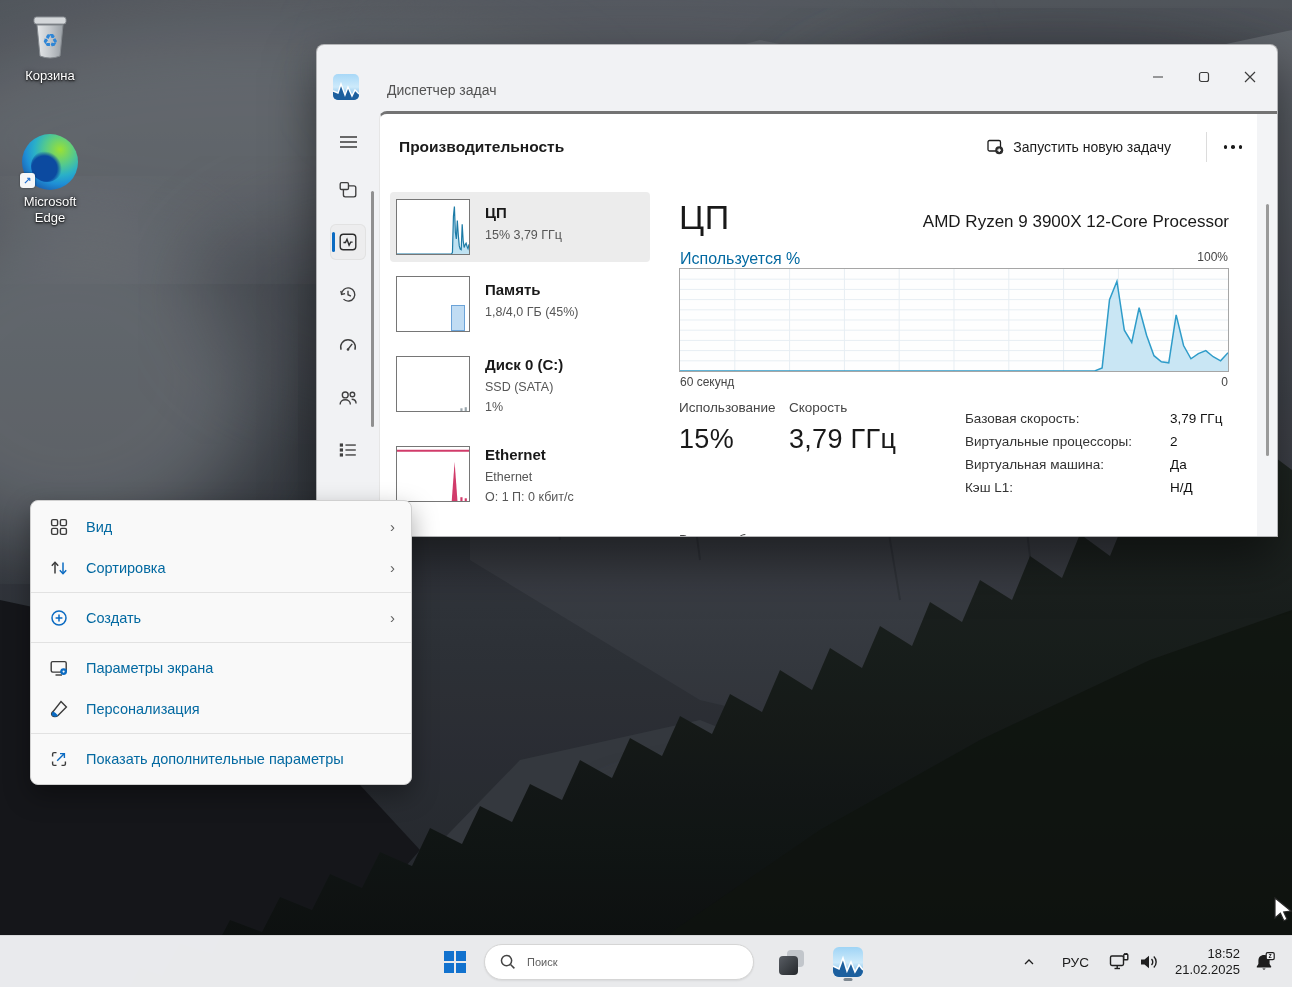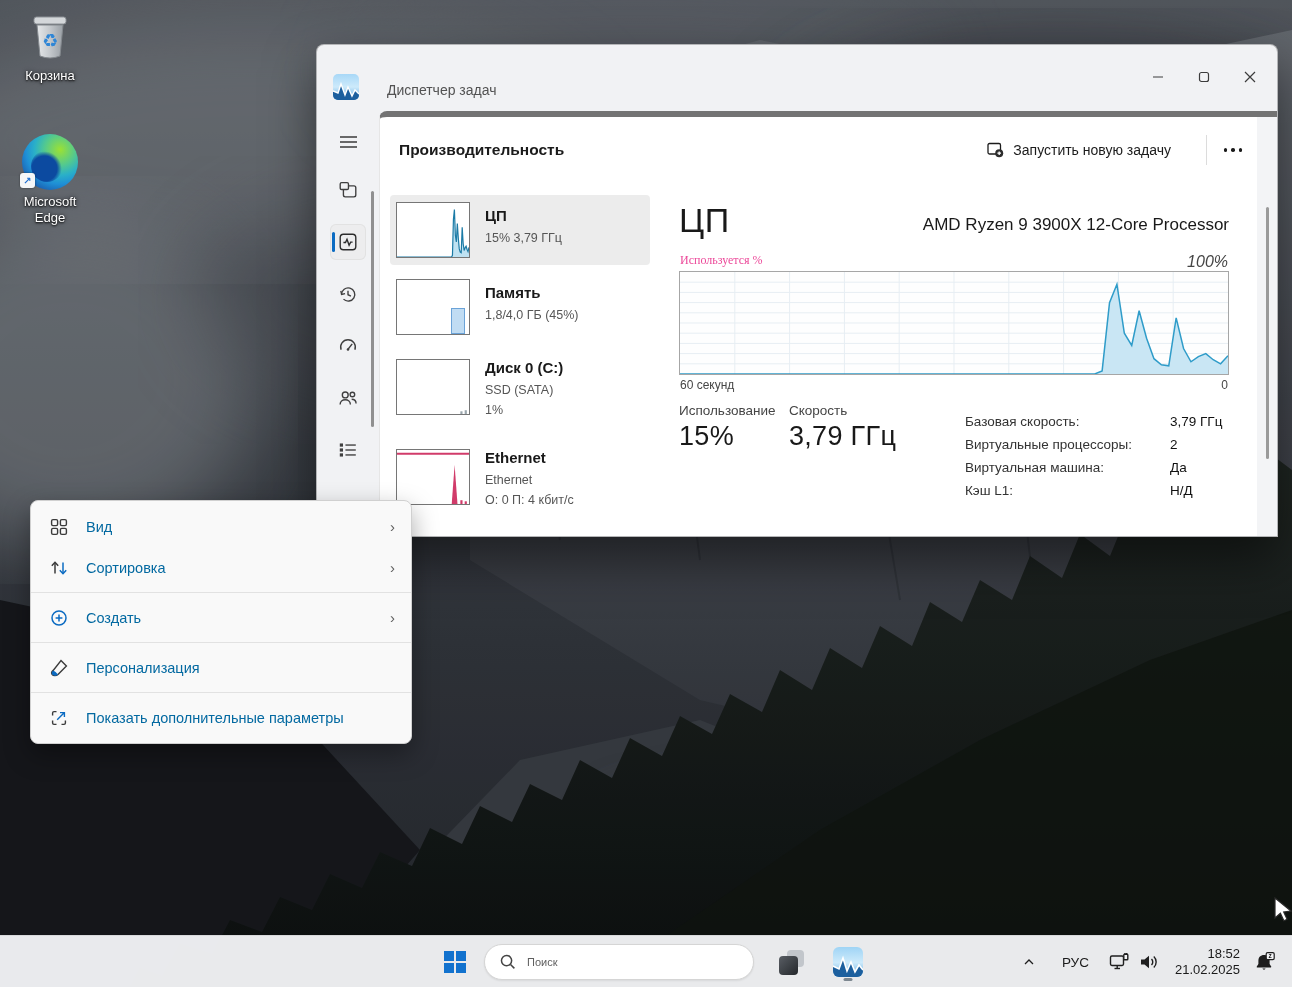--- a/index.html
+++ b/index.html
@@ -37,21 +37,21 @@
   .win-btn svg { stroke:#3c3c3c; }
 
   .nav-rail { position:absolute; left:0; top:0; bottom:0; width:62px; }
   .rail-btn { position:absolute; left:13px; width:36px; height:36px; border-radius:6px;
     display:flex; align-items:center; justify-content:center; }
   .rail-btn.sel { background:#ededee; box-shadow:0 0 0 1px #e2e2e2 inset; }
   .rail-pill { position:absolute; left:2px; width:3px; height:20px; border-radius:2px; background:#0b6bc2; }
   .rail-scroll { position:absolute; left:54px; width:3px; top:146px; height:236px; background:#909090; border-radius:2px; }
 
   .card { position:absolute; left:62px; top:66px; right:0; bottom:0; background:#ffffff;
-    border-radius:8px 0 0 0; border-top:6px solid #737373; border-left:1px solid #e6e6e6; }
+    border-radius:8px 0 0 0; border-top:3px solid #737373; border-left:1px solid #e6e6e6; }
   .card-gutter { position:absolute; right:0; top:0; bottom:0; width:20px; background:#f3f4f6; }
   .card-scroll { position:absolute; right:8px; top:90px; width:3px; height:252px; background:#9a9a9a; border-radius:2px; }
 
   .page-title { position:absolute; left:19px; top:24px; font-size:15.5px; font-weight:bold; color:#1b1b1b; }
   .run-task { position:absolute; right:96px; top:15px; height:36px; display:flex; align-items:center; gap:9px;
     padding:0 10px; border-radius:5px; color:#1b1b1b; font-size:14px; }
   .hdr-sep { position:absolute; right:70px; top:18px; width:1px; height:30px; background:#dcdcdc; }
   .more-btn { position:absolute; right:26px; top:22px; width:36px; height:22px; display:flex; gap:4px;
     align-items:center; justify-content:center; }
   .more-btn i { width:3.5px; height:3.5px; border-radius:50%; background:#1b1b1b; }
@@ -62,34 +62,34 @@
   .thumb { position:absolute; left:6px; width:74px; height:56px; background:#fff; border:1px solid #767676; }
   .thumb svg { display:block; width:100%; height:100%; }
   .res-name { position:absolute; left:95px; font-size:15px; font-weight:bold; color:#191919; }
   .res-sub { position:absolute; left:95px; font-size:12.5px; color:#565656; white-space:nowrap; }
   .mem-block { position:absolute; right:4px; bottom:0; width:14px; height:26px; background:#c0dcf3; border:1px solid #6ba3d8; }
 
   
   .main-pane { position:absolute; left:299px; top:0; width:550px; height:100%; }
   .cpu-h { position:absolute; left:0; top:84px; font-size:34px; color:#191919; letter-spacing:.5px; }
   .cpu-proc { position:absolute; right:0; top:98px; font-size:17px; color:#191919; }
-  .ax-tl { position:absolute; left:1px; top:136px; font-size:12px; color:#ec4899;font-family:Liberation Serif, serif; }
-  .ax-tr { position:absolute; right:1px; top:136px; font-size:16px; color:#454545;font-style:italic; }
+  .ax-tl { position:absolute; left:1px; top:136px; font-size:16px; color:#0369a1; }
+  .ax-tr { position:absolute; right:1px; top:136px; font-size:12px; color:#454545; }
   .ax-bl { position:absolute; left:1px; top:261px; font-size:12px; color:#454545; }
   .ax-br { position:absolute; right:1px; top:261px; font-size:12px; color:#454545; }
   .cpu-chart-box { position:absolute; left:0; top:154px; width:550px; height:104px; border:1px solid #a6a6a6; background:#fefefe; }
   .cpu-chart-box svg { display:block; width:100%; height:100%; }
   .grid line { stroke:#e7eef3; stroke-width:1; }
   .chart-line { fill:none; stroke:#2f9cc9; stroke-width:1.5; }
   .chart-area { fill:#c9e6f4; stroke:none; }
   .mini-line { fill:none; stroke:#1c7ba6; stroke-width:1.2; }
   .mini-area { fill:#bfe2f2; stroke:none; }
 
   .stat-label { font-size:13.5px; color:#454545; }
-  .stat-value { font-size:27px; color:#191919; margin-top:3px; letter-spacing:.3px; }
+  .stat-value { font-size:27px; color:#191919; margin-top:9px; letter-spacing:.3px; }
   .stats-r1 { position:absolute; left:0; top:286px; display:flex; }
   .stats-r1 .c1 { width:110px; } 
   .stats-r2 { position:absolute; left:0; top:355px; display:flex; }
   .stats-r2 .c1 { width:98px; } .stats-r2 .c2 { width:78px; }
   .side-stats { position:absolute; left:286px; top:289px; width:264px; }
   .side-row { display:flex; height:23px; align-items:flex-end; }
   .side-row .sl { width:205px; font-size:13.5px; color:#333; }
   .side-row .sv { font-size:13.5px; color:#111; }
   .clipped-row { position:absolute; left:0; top:418px; font-size:13.5px; color:#454545; }
 
@@ -365,21 +365,21 @@
         <div class="thumb" style="top:8px">
           <svg viewBox="0 0 100 100" preserveAspectRatio="none">
             <line x1="0" y1="7" x2="100" y2="7" stroke="#d13b6a" stroke-width="2" vector-effect="non-scaling-stroke"></line>
             <polygon points="76,100 80,28 84,100" fill="#d13b6a"></polygon>
             <rect x="88" y="93" width="3" height="7" fill="#d13b6a"></rect>
               <rect x="94" y="95" width="3" height="5" fill="#d13b6a"></rect>
           </svg>
         </div>
         <div class="res-name" style="top:8px">Ethernet</div>
         <div class="res-sub" style="top:32px">Ethernet</div>
-        <div class="res-sub" style="top:52px">О: 0 П: 4 кбит/с</div>
+        <div class="res-sub" style="top:52px">О: 1 П: 0 кбит/с</div>
       </div>
 
       <div class="main-pane">
         <div class="cpu-h">ЦП</div>
         <div class="cpu-proc">AMD Ryzen 9 3900X 12-Core Processor</div>
 
         <div class="ax-tl">Используется %</div>
         <div class="ax-tr">100%</div>
 
         <div class="cpu-chart-box">
@@ -488,20 +488,31 @@
           <circle cx="10" cy="10" r="7"></circle>
             <path d="M10,6.6 v6.8 M6.6,10 h6.8"></path>
         </svg>
       </span>
       <span class="ml">Создать</span>
       <span class="ctx-chev">›</span>
     </div>
 
     <div class="ctx-sep"></div>
 
+    <div class="ctx-item">
+      <span class="mi">
+        <svg width="20" height="20" viewBox="0 0 20 20" fill="none">
+          <rect x="2.2" y="3.6" width="15" height="10.5" rx="1.5" stroke="#3b3b3b" stroke-width="1.4"></rect>
+          <line x1="6.5" y1="17" x2="13" y2="17" stroke="#3b3b3b" stroke-width="1.4"></line>
+          <circle cx="14.6" cy="13.6" r="3.4" fill="#0b6bc2"></circle>
+          <circle cx="14.6" cy="13.6" r="1.1" fill="#f9f9f9"></circle>
+        </svg>
+      </span>
+      <span class="ml">Параметры экрана</span>
+    </div>
 
     <div class="ctx-item">
       <span class="mi">
         <svg width="20" height="20" viewBox="0 0 20 20" fill="none">
           <path d="M12,2.6 L17.4,8 L9,16.4 C7.2,18.2 4.3,17.9 3.2,16.5 C2.2,15.1 2.6,13.6 4.2,12.4 Z" stroke="#3b3b3b" stroke-width="1.4"></path>
           <path d="M4.2,12.4 C2.6,13.6 2.2,15.1 3.2,16.5 C4.3,17.9 7.2,18.2 9,16.4 L6.6,14 Z" fill="#0b6bc2"></path>
         </svg>
       </span>
       <span class="ml">Персонализация</span>
     </div>

